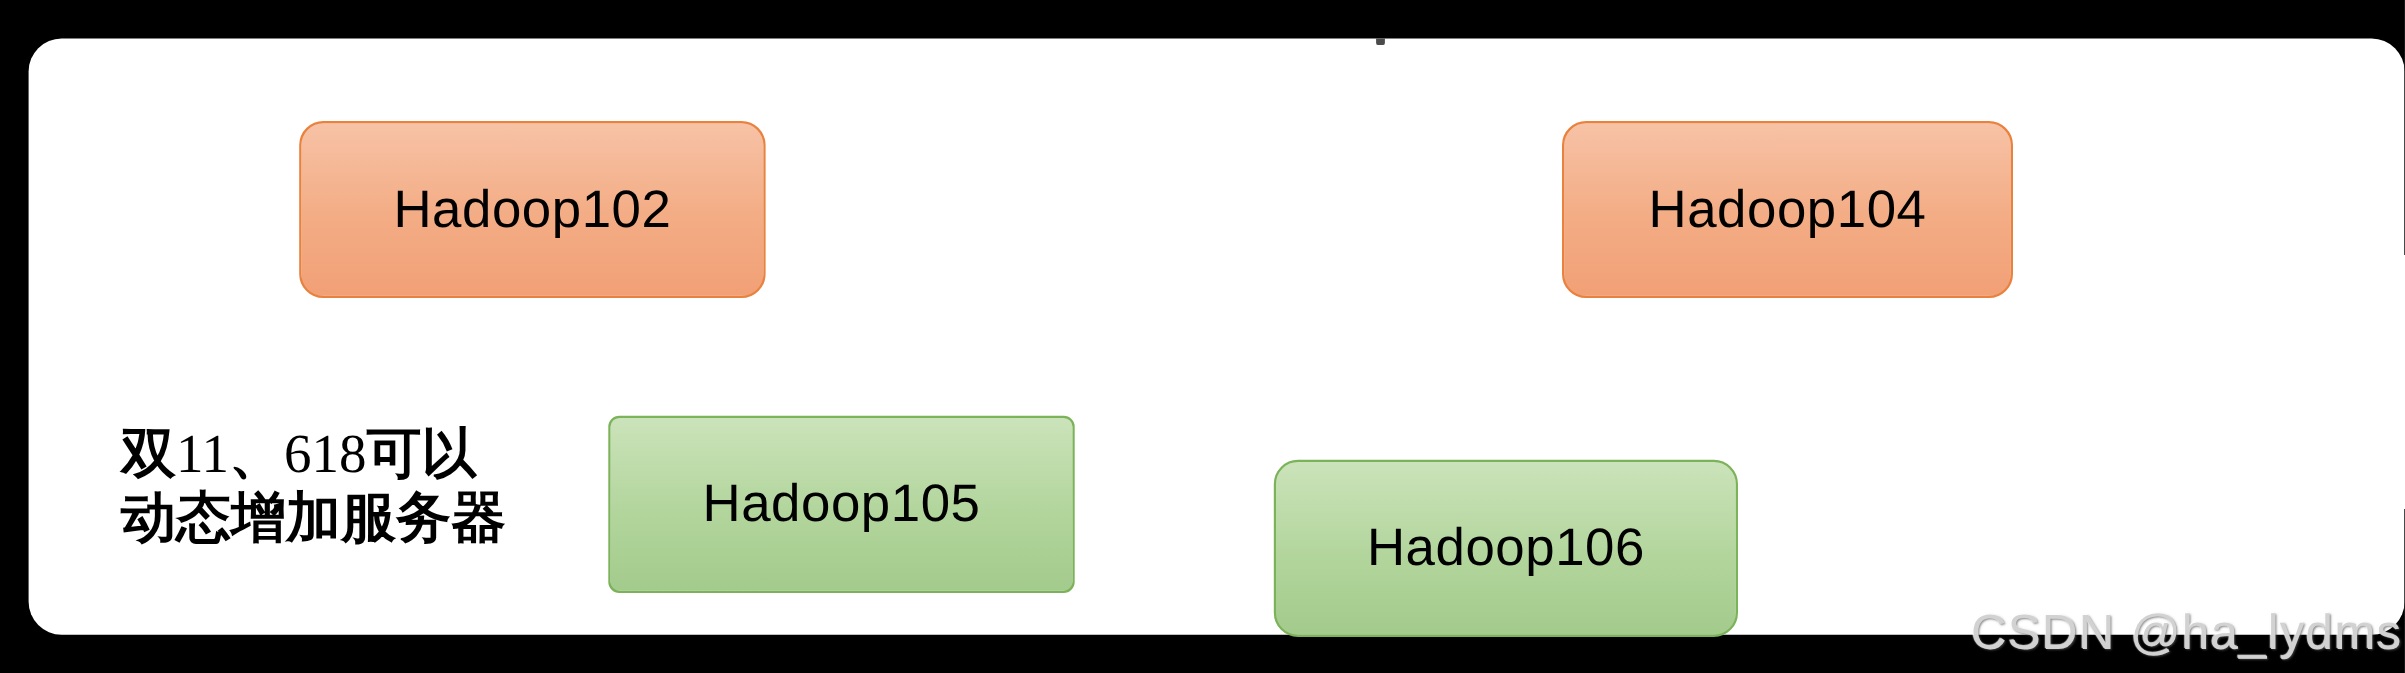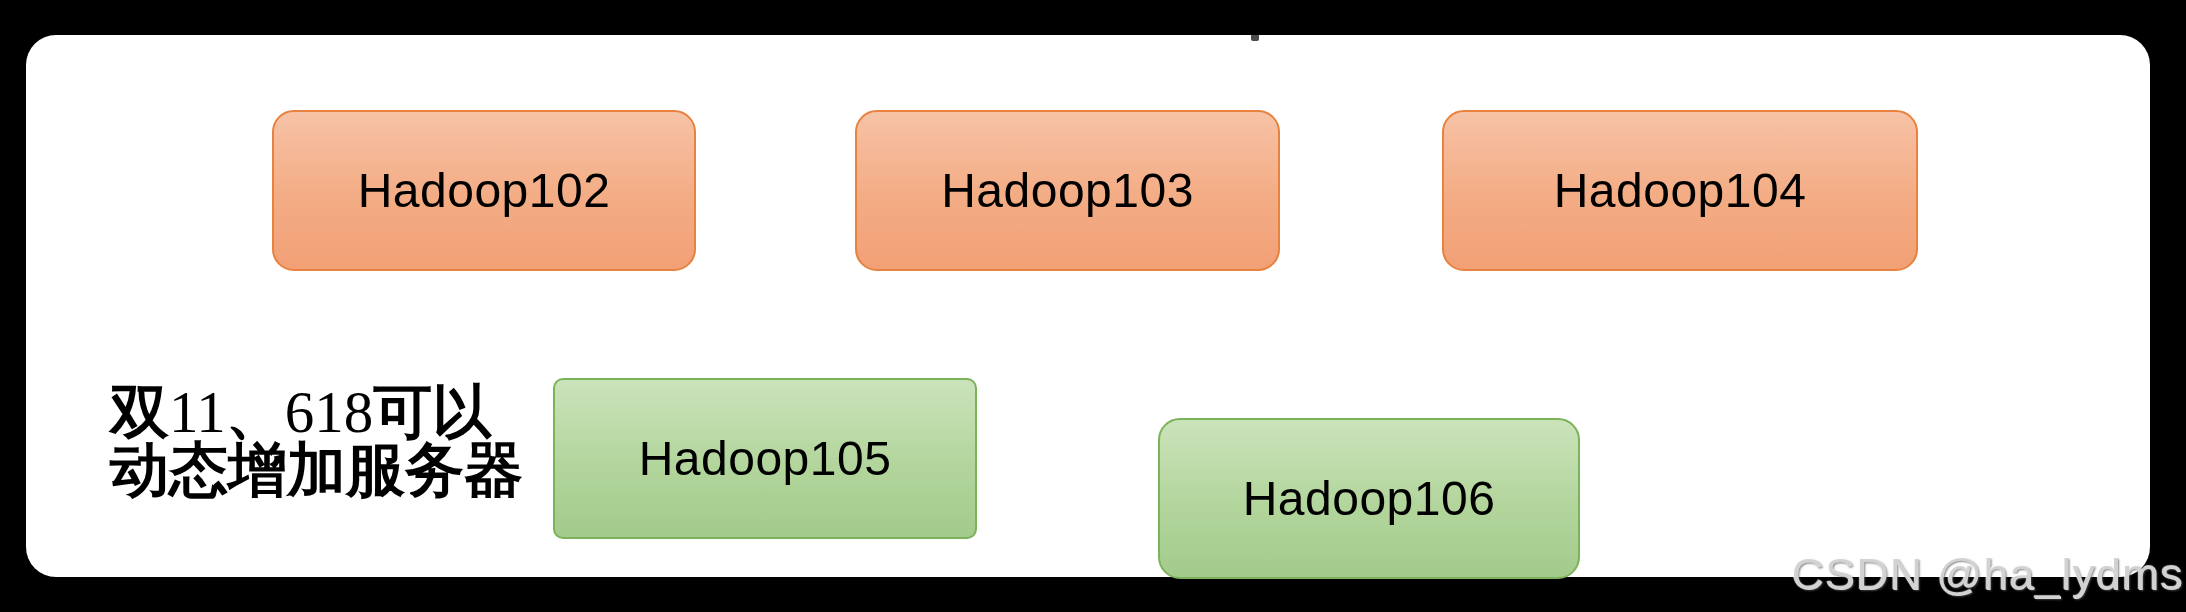--- a/index.html
+++ b/index.html
@@ -16,20 +16,21 @@
     font-family: "Liberation Sans", "DejaVu Sans", sans-serif;
   }
   .panel {
     position: absolute;
     left: 26px;
     top: 35px;
     width: 2124px;
     height: 542px;
     background: var(--panel-bg, #ffffff);
     border-radius: 30px;
+    padding-left: 36px;
   }
   .notch {
     position: absolute;
     left: 1225px;
     top: 0px;
     width: 8px;
     height: 6px;
     background: #4b4b4b;
     border-radius: 0 0 2px 2px;
   }
@@ -51,29 +52,29 @@
     border: 2px solid var(--green-border, #7cb25a);
   }
   .node-label {
     color: var(--label-text, #000000);
     font-size: 48px;
     letter-spacing: 0.5px;
     white-space: nowrap;
   }
   .pos-1 { left: 246px;  top: 75px;  width: 424px; }
   .pos-2 { left: 829px;  top: 75px;  width: 425px; }
-  .pos-3 { left: 1394px; top: 75px;  width: 476px; margin-left: 22px; }
+  .pos-3 { left: 1394px; top: 75px;  width: 410px; }
   .pos-4 { left: 527px;  top: 343px; width: 424px; border-radius: 10px; }
   .pos-5 { left: 1132px; top: 343px; width: 422px; margin-top: 40px; }
   .annotation {
     position: absolute;
     left: 84px;
     top: 348px;
     color: var(--annotation-text, #000000);
-    font-size: 59px;
+    font-size: 50px;
     line-height: 58px;
     white-space: nowrap;
   }
   .annotation .cjk {
     font-family: "DejaVu Sans", sans-serif;
     font-weight: 700;
   }
   .annotation .num {
     font-family: "Liberation Serif", "DejaVu Serif", serif;
     font-weight: 400;
@@ -94,23 +95,20 @@
 
 <div class="canvas">
   <div class="panel">
 
     <div class="notch"></div>
 
     <div class="node orange pos-1">
       <span class="node-label">Hadoop102</span>
     </div>
 
-    <div class="node orange pos-2">
-      <span class="node-label">Hadoop103</span>
-    </div>
 
     <div class="node orange pos-3">
       <span class="node-label">Hadoop104</span>
     </div>
 
     <div class="node green pos-4">
       <span class="node-label">Hadoop105</span>
     </div>
 
     <div class="node green pos-5">

